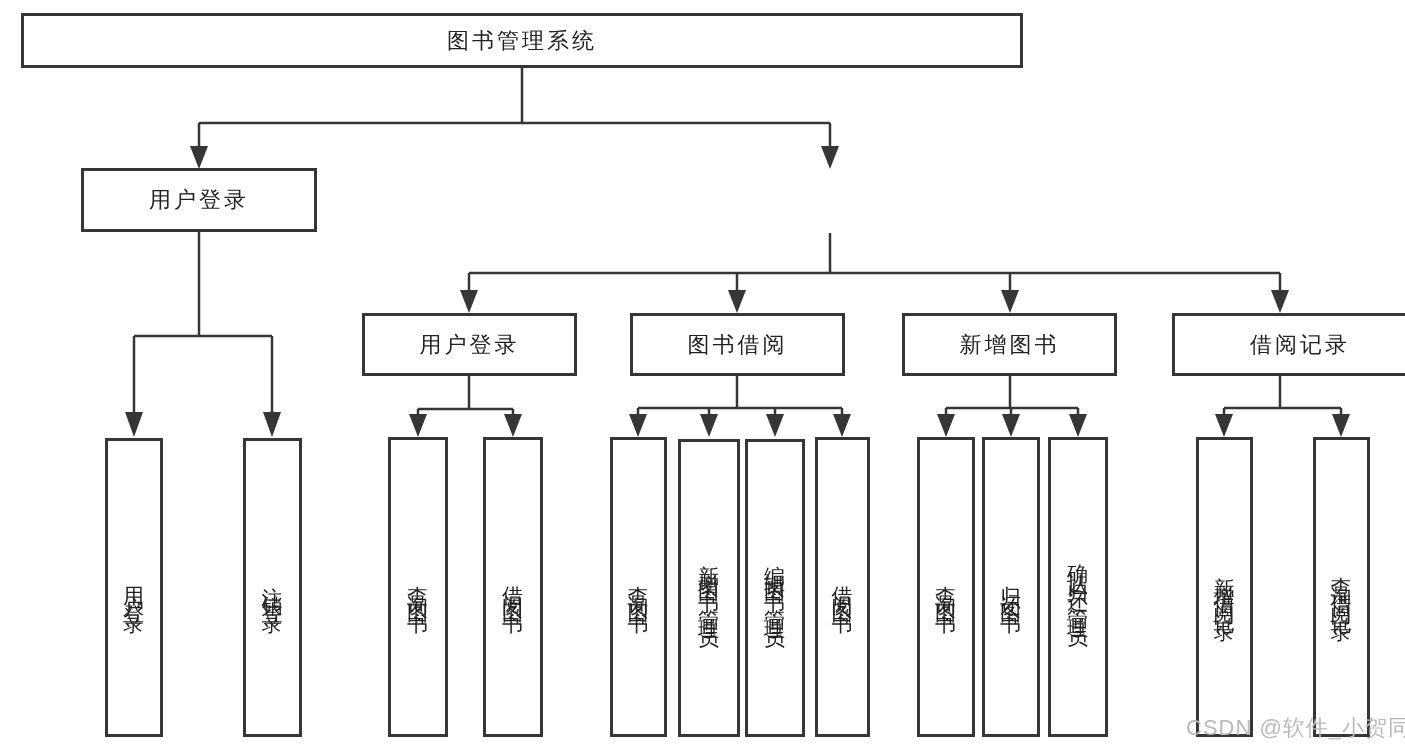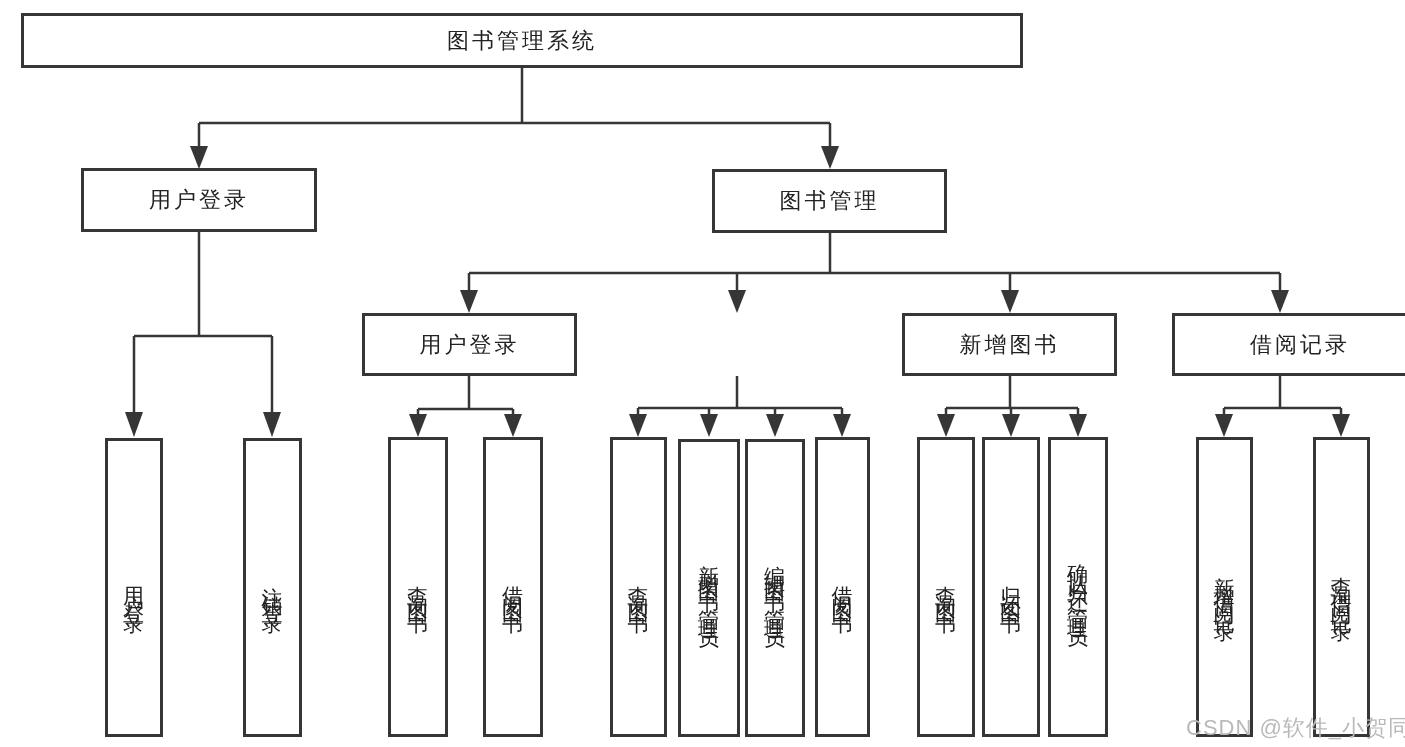--- a/index.html
+++ b/index.html
@@ -119,26 +119,26 @@
     </g>
   </svg>
 
   <div class="node hnode" style="left:21px;top:13px;width:1002px;height:55px">
     <span>图书管理系统</span>
   </div>
 
   <div class="node hnode" style="left:81px;top:168px;width:236px;height:64px">
     <span>用户登录</span>
   </div>
-  <div class="node hnode" style="left:712px;top:169px;width:235px;height:64px">
-    <span>图书管理</span>
-  </div>
 
   <div class="node hnode" style="left:362px;top:313px;width:215px;height:63px">
     <span>用户登录</span>
+  </div>
+  <div class="node hnode" style="left:630px;top:313px;width:215px;height:63px">
+    <span>图书借阅</span>
   </div>
   <div class="node hnode" style="left:902px;top:313px;width:215px;height:63px">
     <span>新增图书</span>
   </div>
   <div class="node hnode" style="left:1172px;top:313px;width:256px;height:63px">
     <span>借阅记录</span>
   </div>
 
   <div class="node vnode" style="left:105px;top:438px;width:58px;height:299px">
     <span>用户登录</span>

